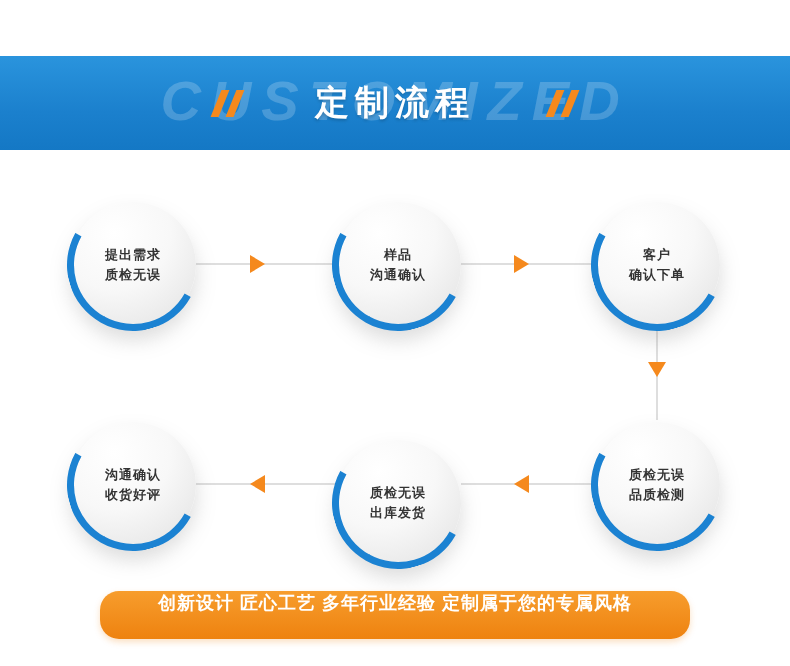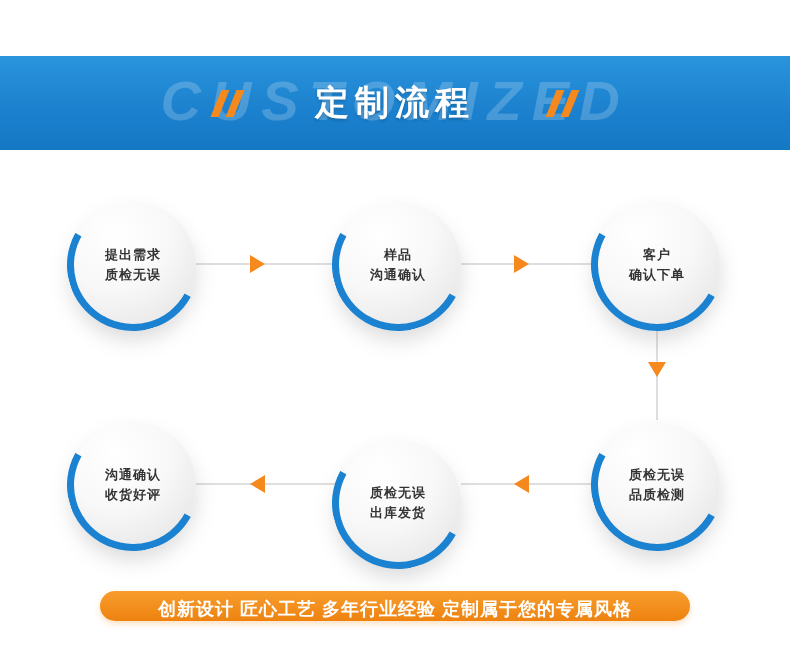--- a/index.html
+++ b/index.html
@@ -37,23 +37,23 @@
 
   
   .hline{position:absolute;height:2px;background:#dedede;}
   .vline{position:absolute;width:2px;background:#dedede;}
   .tri{position:absolute;width:0;height:0;}
   .tri.right{border-top:9px solid transparent;border-bottom:9px solid transparent;border-left:15px solid #f5891d;}
   .tri.left{border-top:9px solid transparent;border-bottom:9px solid transparent;border-right:15px solid #f5891d;}
   .tri.down{border-left:9px solid transparent;border-right:9px solid transparent;border-top:15px solid #f5891d;}
 
   
-  .footer-pill{position:absolute;left:100px;top:591px;width:590px;height:30px;border-radius:19px;
+  .footer-pill{position:absolute;left:100px;top:591px;width:590px;height:48px;border-radius:19px;
     background:linear-gradient(180deg,#f79d2d 0%,#ee820f 100%);
-    display:flex;align-items:flex-end;justify-content:center;box-shadow:0 3px 6px rgba(238,130,15,0.25);}
+    display:flex;align-items:flex-start;justify-content:center;box-shadow:0 3px 6px rgba(238,130,15,0.25);}
   .footer-text{color:#ffffff;font-size:18px;font-weight:bold;letter-spacing:1px;white-space:nowrap;}
 </style>
 </head>
 <body>
 
 <div class="page">
 
   <div class="banner">
     <div class="watermark">CUSTOMIZED</div>
     <div class="banner-row">

